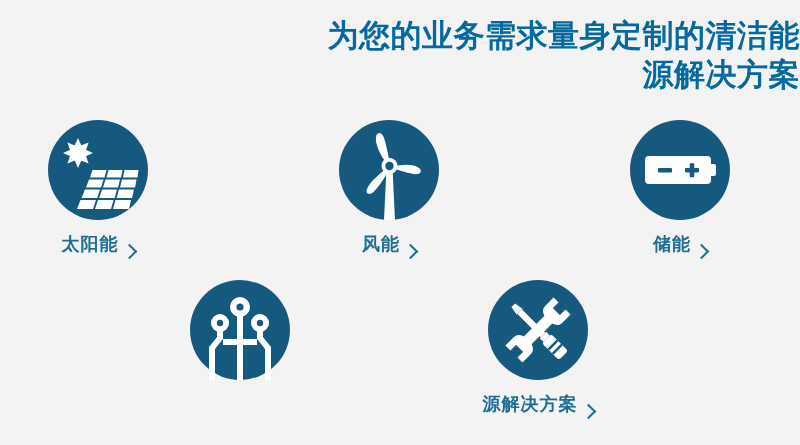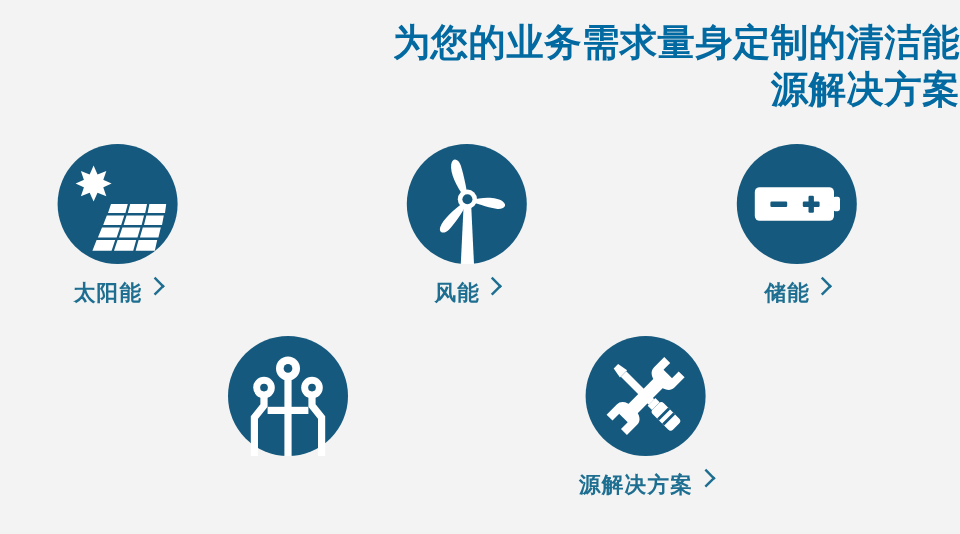--- a/index.html
+++ b/index.html
@@ -59,40 +59,40 @@
     height: 100px;
     overflow: visible;
   }
   .label {
     margin-top: 12px;
     font-size: 18px;
     font-weight: 700;
     color: #1d6e90;
     letter-spacing: 1px;
     display: flex;
-    align-items: flex-start;
+    align-items: flex-end;
     justify-content: center;
     gap: 5px;
     white-space: nowrap;
   }
   .chev {
     display: inline-block;
     width: 9px;
     height: 9px;
     border-right: 2px solid #1d6e90;
     border-top: 2px solid #1d6e90;
     transform: rotate(45deg);
     position: relative;
     top: 1px;
   }
 
   
   #svc-solar   { left: 8px;   top: 120px; }
   #svc-wind    { left: 299px; top: 120px; font-family: Liberation Mono, monospace; }
-  #svc-storage { left: 574px; top: 120px; }
+  #svc-storage { left: 590px; top: 120px; }
   
   #svc-microgrid { left: 150px; top: 280px; }
   #svc-om        { left: 448px; top: 280px; }
 </style>
 </head>
 <body>
 
 <div class="stage">
 
   <div class="heading">为您的业务需求量身定制的清洁能

